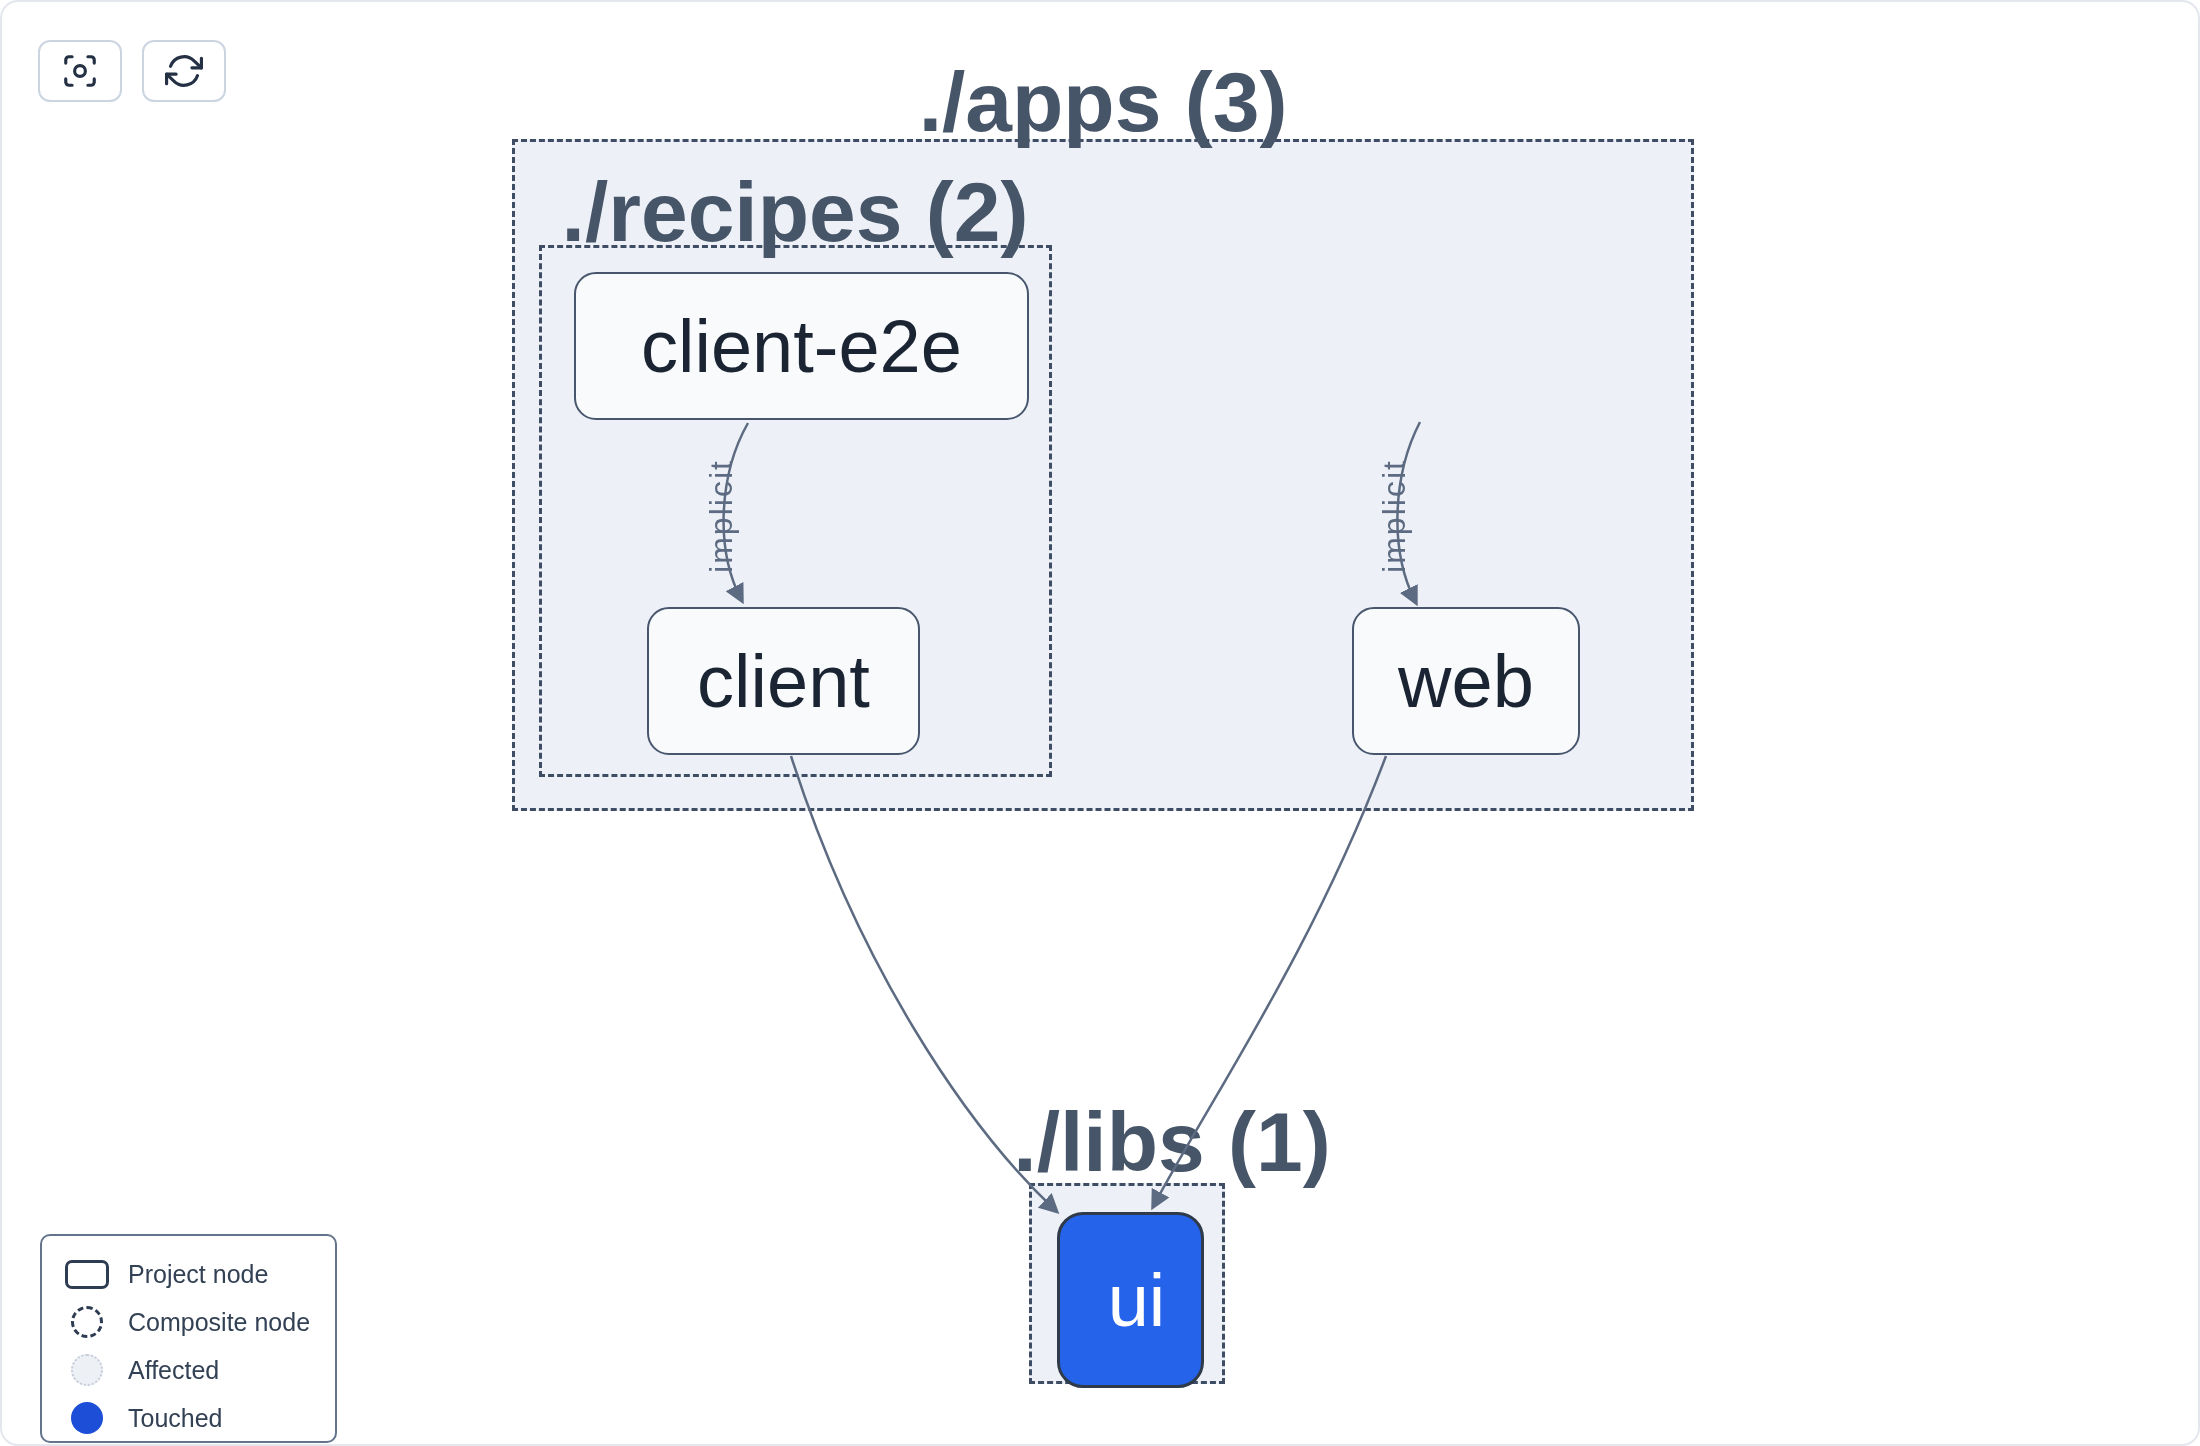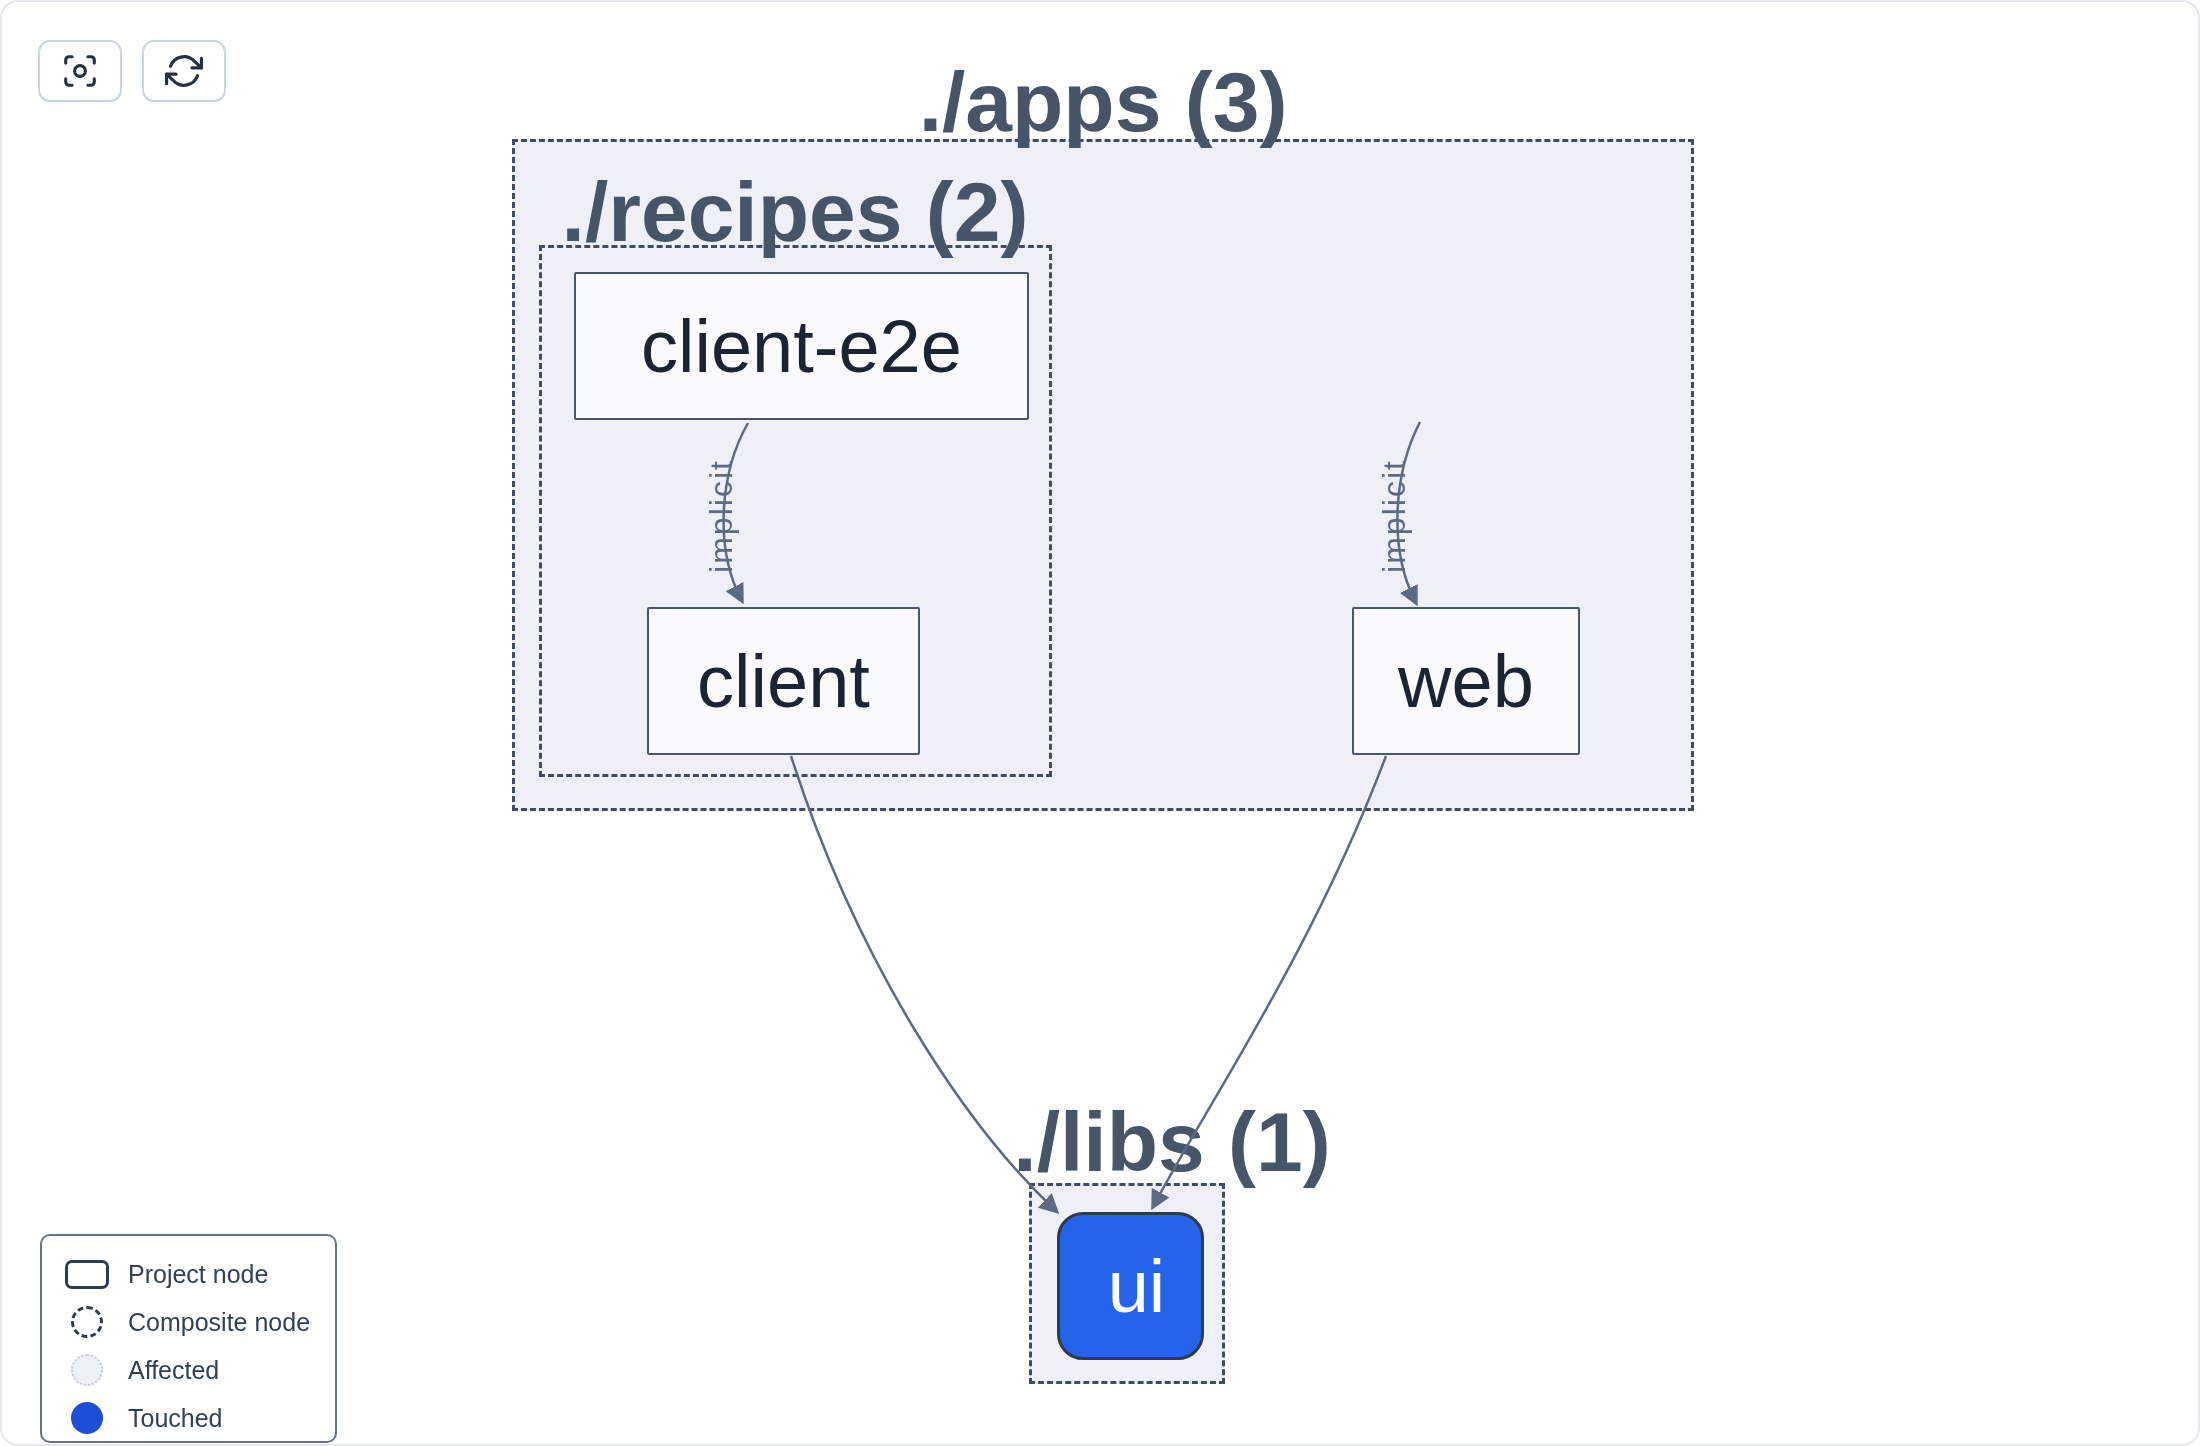--- a/index.html
+++ b/index.html
@@ -36,26 +36,26 @@
   #edges marker path{fill:var(--edge,#5d6b82);}
   .edge-label{position:absolute;transform:translate(-50%,-50%) rotate(-90deg);
     white-space:nowrap;font-size:32px;letter-spacing:2px;
     color:var(--edge,#5d6b82);pointer-events:none;}
   #elbl-0{left:719px;top:514px;}
   #elbl-1{left:1392px;top:514px;}
 
   
   .node{position:absolute;box-sizing:border-box;display:flex;align-items:center;justify-content:center;
     background:var(--node-fill,#f8fafc);border:2.5px solid var(--node-border,#47566d);
-    border-radius:2px;font-size:74px;color:var(--node-text,#1b2433);cursor:pointer;}
+    border-radius:22px;font-size:74px;color:var(--node-text,#1b2433);cursor:pointer;}
   #node-client-e2e{left:572px;top:270px;width:455px;height:148px;}
   #node-web-e2e{left:1262px;top:270px;width:401px;height:148px;}
   #node-client{left:645px;top:605px;width:273px;height:148px;}
   #node-web{left:1350px;top:605px;width:228px;height:148px;}
-  #node-ui{left:1055px;top:1210px;width:147px;height:148px;border-radius:26px;
+  #node-ui{left:1055px;top:1210px;width:147px;height:176px;border-radius:26px;
     background:var(--ui-node-fill,#2563eb);border:3px solid #2f3a4b;color:var(--ui-node-text,#fff);padding-left:12px;}
 
   
   #legend{position:absolute;left:38px;top:1232px;width:297px;height:209px;box-sizing:border-box;
     background:#fff;border:2px solid var(--legend-border,#64748b);border-radius:10px;
     padding:14px 16px 0 20px;}
   .legend-row{display:flex;align-items:center;height:48px;}
   .legend-swatch{width:50px;display:flex;align-items:center;justify-content:center;flex:0 0 50px;}
   .legend-text{margin-left:16px;font-size:25px;color:var(--legend-text,#334155);}
   .sw-project{width:44px;height:29px;box-sizing:border-box;border:3px solid #2e3c52;border-radius:7px;background:#fff;}

